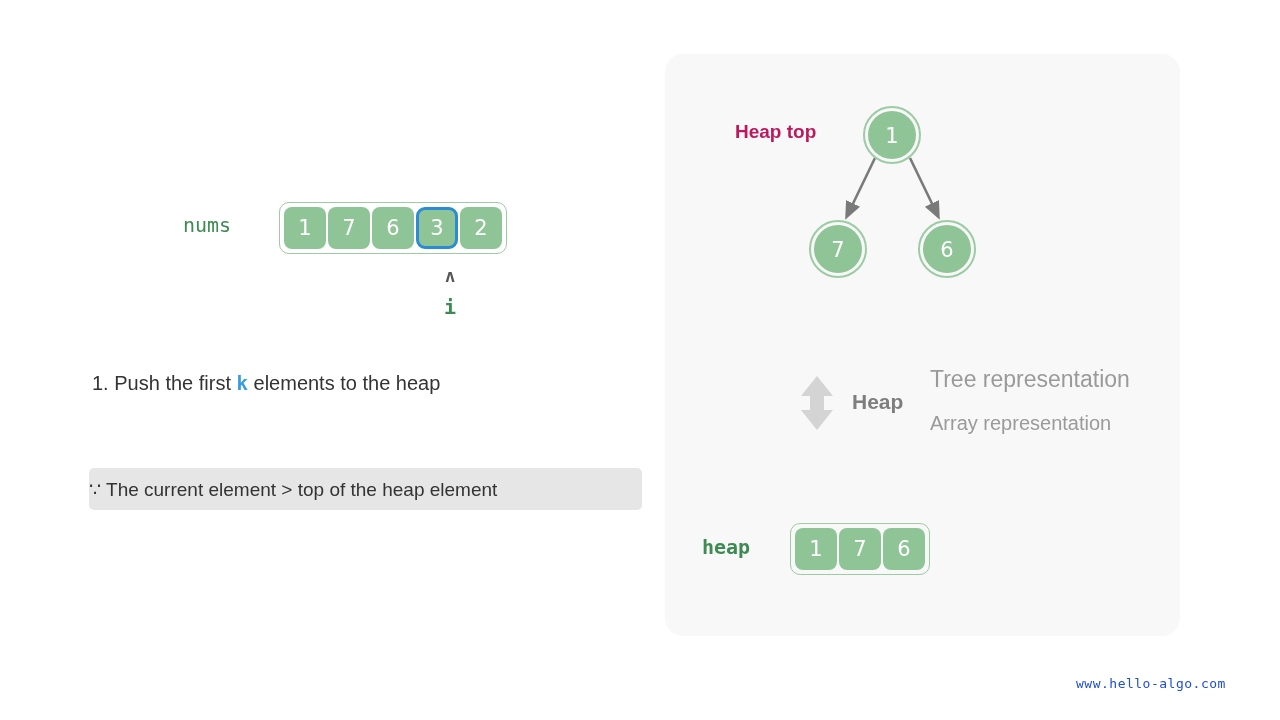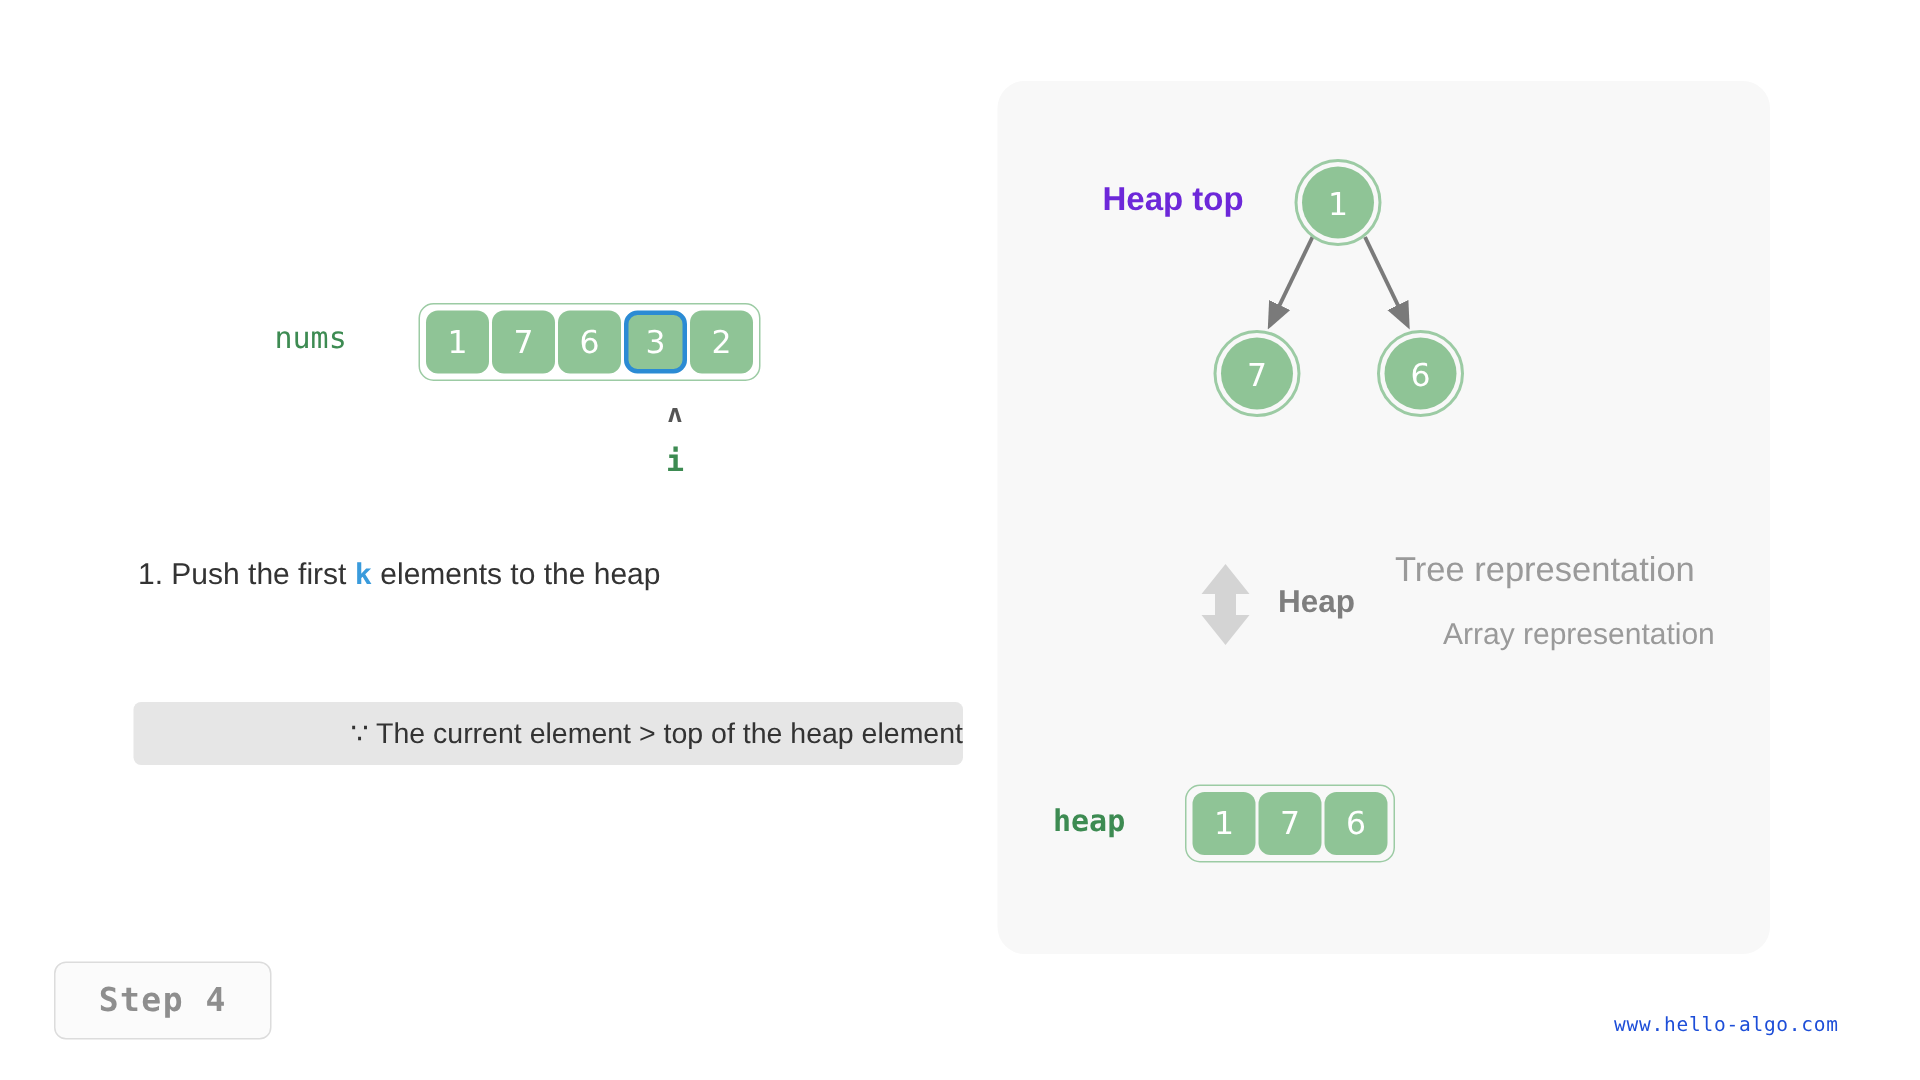--- a/index.html
+++ b/index.html
@@ -146,21 +146,20 @@
     left: 89px;
     top: 468px;
     width: 553px;
     height: 42px;
     background: #e6e6e6;
     border-radius: 5px;
     display: flex;
     align-items: center;
     box-sizing: border-box;
     padding-left: 0;
-    justify-content: flex-end;
   }
   #reason-text {
     font-size: 19px;
     color: #333333;
     white-space: nowrap;
     font-family: "Liberation Sans", sans-serif;
   }
 
   
   #step-badge {
@@ -206,23 +205,23 @@
     height: 582px;
     background: #f8f8f8;
     border-radius: 18px;
   }
 
   
   #heap-top-label {
     position: absolute;
     left: 735px;
     top: 122px;
-    font-size: 22px;
-    font-weight: bold;
-    color: #6d28d9;
+    font-size: 19px;
+    font-weight: bold;
+    color: #be185d;
     line-height: 1;
     font-family: "Liberation Sans", sans-serif;
   }
 
   
   #tree-svg {
     position: absolute;
     left: 665px;
     top: 54px;
     width: 515px;
@@ -265,21 +264,20 @@
     font-family: "Liberation Sans", sans-serif;
   }
   #legend-array-rep {
     position: absolute;
     left: 930px;
     top: 413px;
     font-size: 20px;
     color: #9a9a9a;
     line-height: 1;
     font-family: "Liberation Sans", sans-serif;
-    margin-left: 32px;
   }
 
   
   #heap-label {
     position: absolute;
     left: 702px;
     top: 537px;
     font-family: "DejaVu Sans Mono", "Liberation Mono", monospace;
     font-size: 20px;
     font-weight: bold;
@@ -323,23 +321,20 @@
 
   <div class="step-line" id="step-line-1">
     <span>1. Push the first </span><span class="var-k">k</span><span> elements to the heap</span>
   </div>
 
 
   <div id="reason-box">
     <span id="reason-text">∵ The current element &gt; top of the heap element</span>
   </div>
 
-  <div id="step-badge">
-    <span id="step-badge-label">Step  4</span>
-  </div>
 </div>
 
 <div id="watermark">www.hello-algo.com</div>
 
 <div id="right-panel"></div>
 
 <div id="heap-top-label">Heap top</div>
 
 <svg id="tree-svg" viewBox="0 0 515 582">
   <defs>

